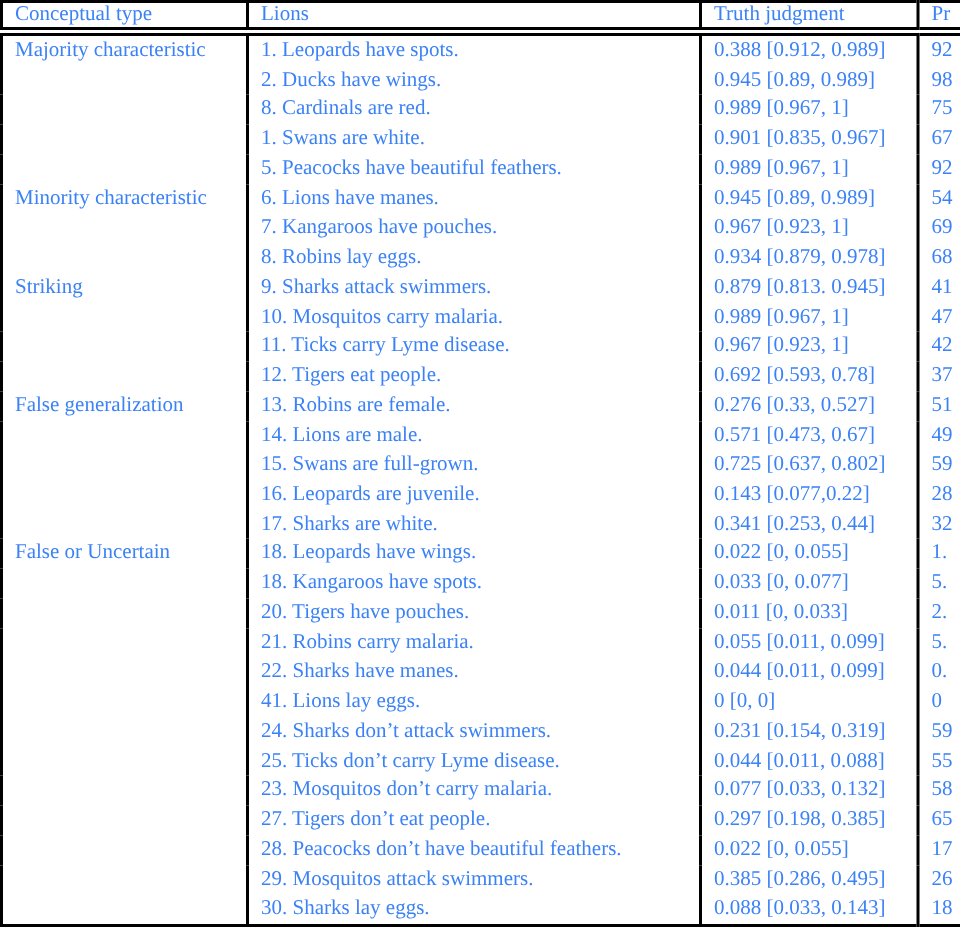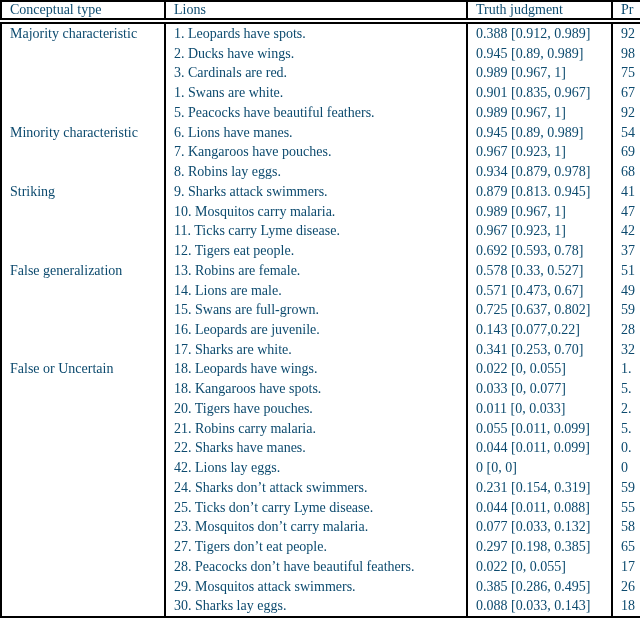--- a/index.html
+++ b/index.html
@@ -6,21 +6,21 @@
     margin: 0;
     padding: 0;
     background: #ffffff;
   }
   .page {
     position: relative;
     width: 640px;
     height: 620px;
     overflow: hidden;
     background: #ffffff;
-    color: #0c4a6e;
+    color: #3b82f6;
     font-family: "Liberation Serif", "DejaVu Serif", serif;
     font-size: 14px;
   }
   table.stimuli {
     border-collapse: collapse;
     table-layout: fixed;
     width: 940px;
     margin: 0;
     border-top: 2px solid #000;
     border-left: 2px solid #000;
@@ -76,21 +76,21 @@
           <td>92</td>
         </tr>
         <tr>
           <td></td>
           <td>2. Ducks have wings.</td>
           <td>0.945 [0.89, 0.989]</td>
           <td>98</td>
         </tr>
         <tr>
           <td></td>
-          <td>3. Cardinals are red.</td>
+          <td>8. Cardinals are red.</td>
           <td>0.989 [0.967, 1]</td>
           <td>75</td>
         </tr>
         <tr>
           <td></td>
           <td>1. Swans are white.</td>
           <td>0.901 [0.835, 0.967]</td>
           <td>67</td>
         </tr>
         <tr>
@@ -137,21 +137,21 @@
         </tr>
         <tr>
           <td></td>
           <td>12. Tigers eat people.</td>
           <td>0.692 [0.593, 0.78]</td>
           <td>37</td>
         </tr>
         <tr>
           <td>False generalization</td>
           <td>13. Robins are female.</td>
-          <td>0.578 [0.33, 0.527]</td>
+          <td>0.276 [0.33, 0.527]</td>
           <td>51</td>
         </tr>
         <tr>
           <td></td>
           <td>14. Lions are male.</td>
           <td>0.571 [0.473, 0.67]</td>
           <td>49</td>
         </tr>
         <tr>
           <td></td>
@@ -161,21 +161,21 @@
         </tr>
         <tr>
           <td></td>
           <td>16. Leopards are juvenile.</td>
           <td>0.143 [0.077,0.22]</td>
           <td>28</td>
         </tr>
         <tr>
           <td></td>
           <td>17. Sharks are white.</td>
-          <td>0.341 [0.253, 0.70]</td>
+          <td>0.341 [0.253, 0.44]</td>
           <td>32</td>
         </tr>
         <tr>
           <td>False or Uncertain</td>
           <td>18. Leopards have wings.</td>
           <td>0.022 [0, 0.055]</td>
           <td>1.</td>
         </tr>
         <tr>
           <td></td>
@@ -196,21 +196,21 @@
           <td>5.</td>
         </tr>
         <tr>
           <td></td>
           <td>22. Sharks have manes.</td>
           <td>0.044 [0.011, 0.099]</td>
           <td>0.</td>
         </tr>
         <tr>
           <td></td>
-          <td>42. Lions lay eggs.</td>
+          <td>41. Lions lay eggs.</td>
           <td>0 [0, 0]</td>
           <td>0</td>
         </tr>
         <tr>
           <td></td>
           <td>24. Sharks don’t attack swimmers.</td>
           <td>0.231 [0.154, 0.319]</td>
           <td>59</td>
         </tr>
         <tr>

